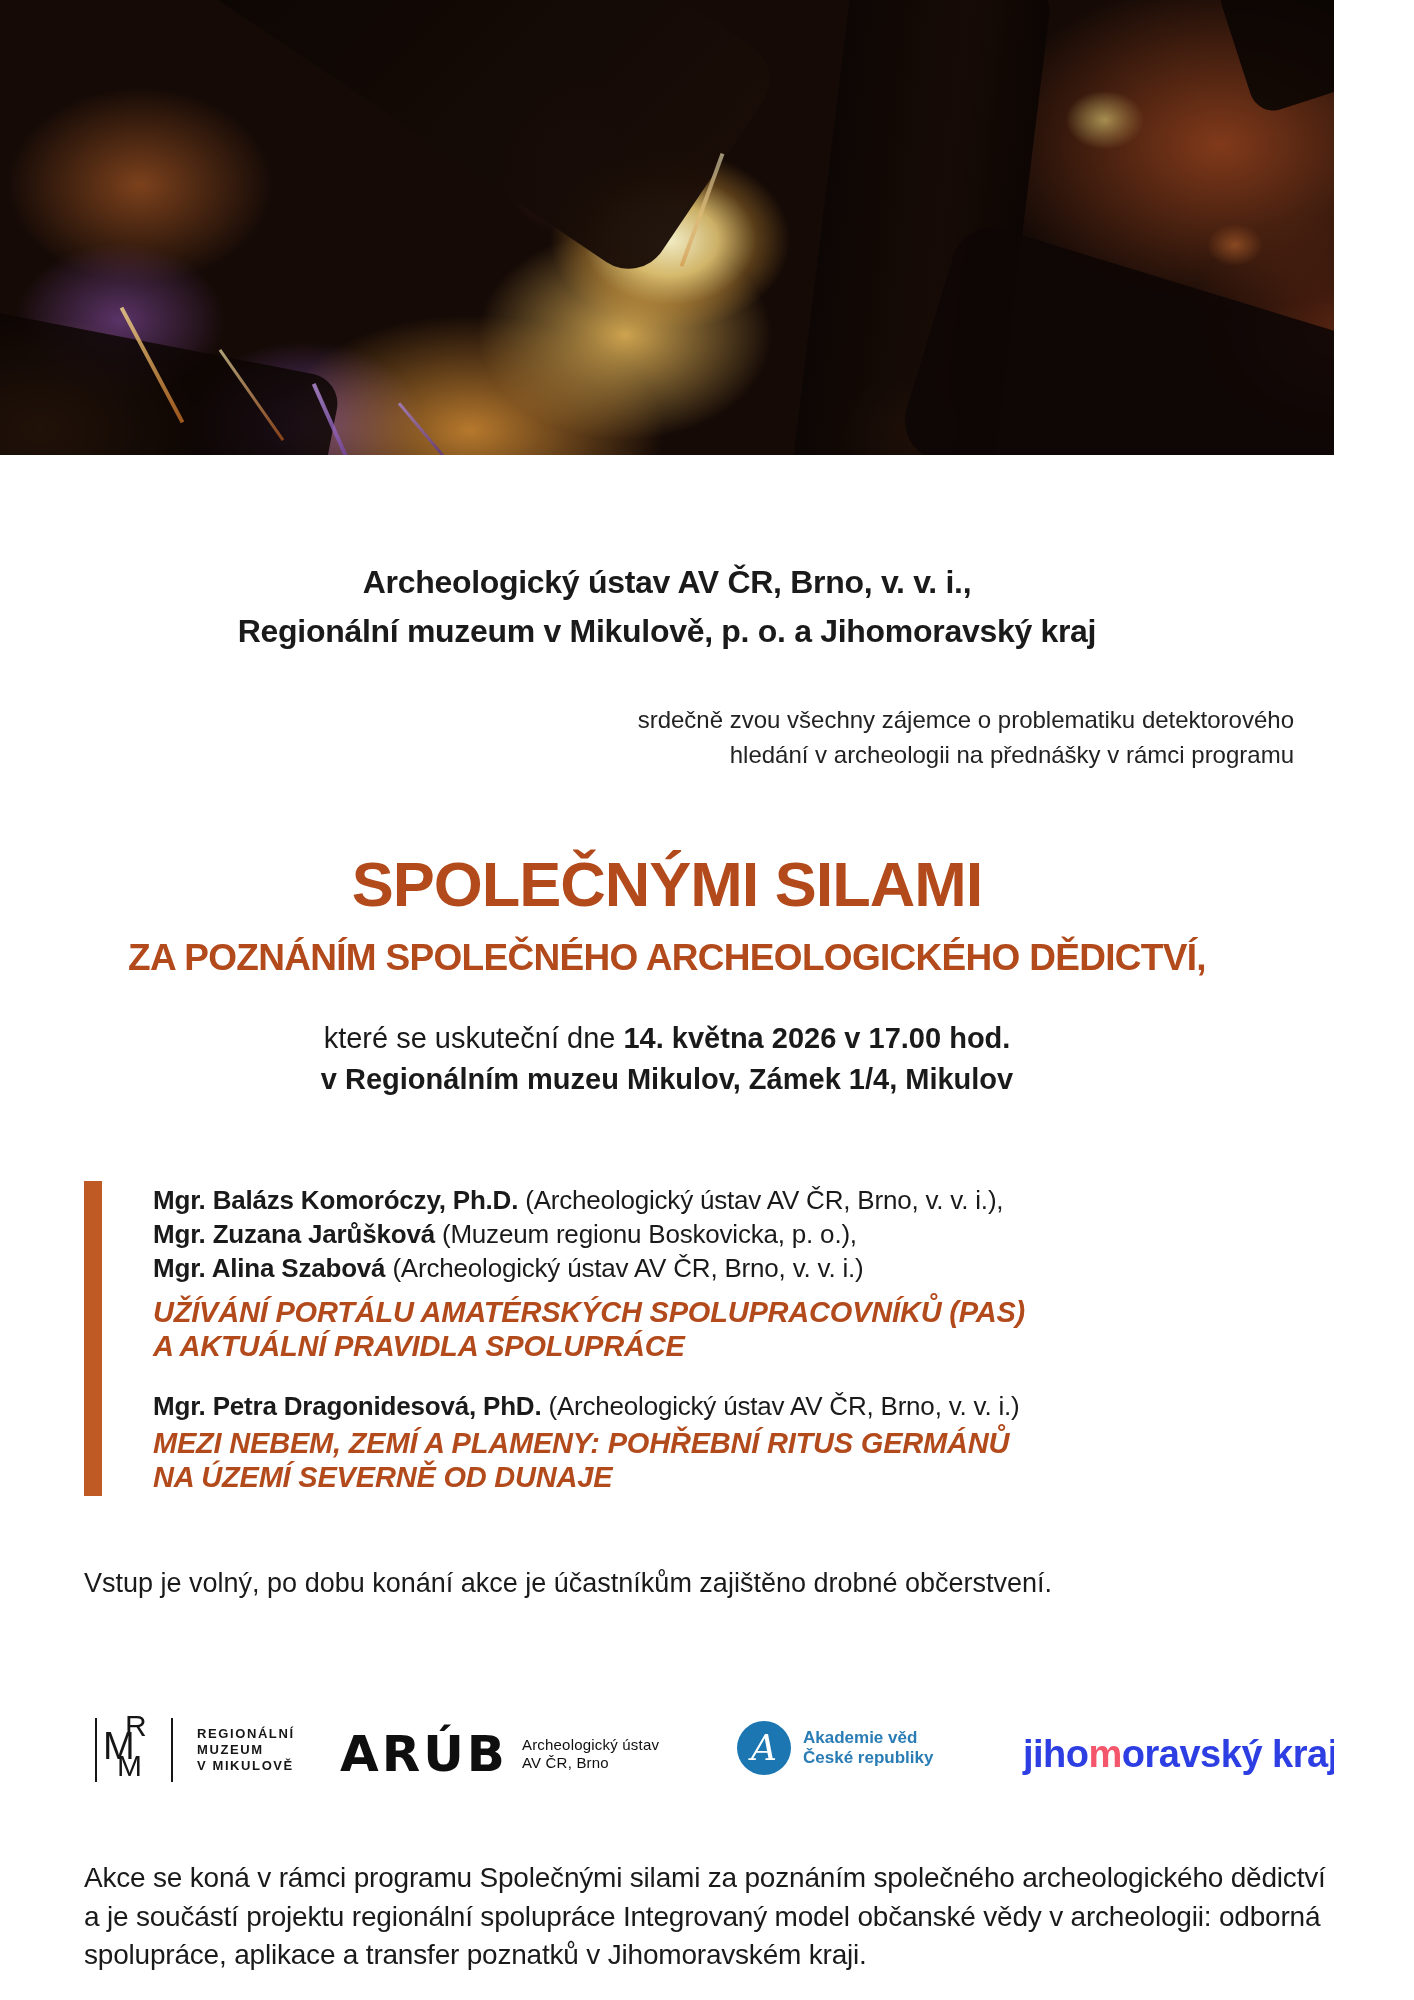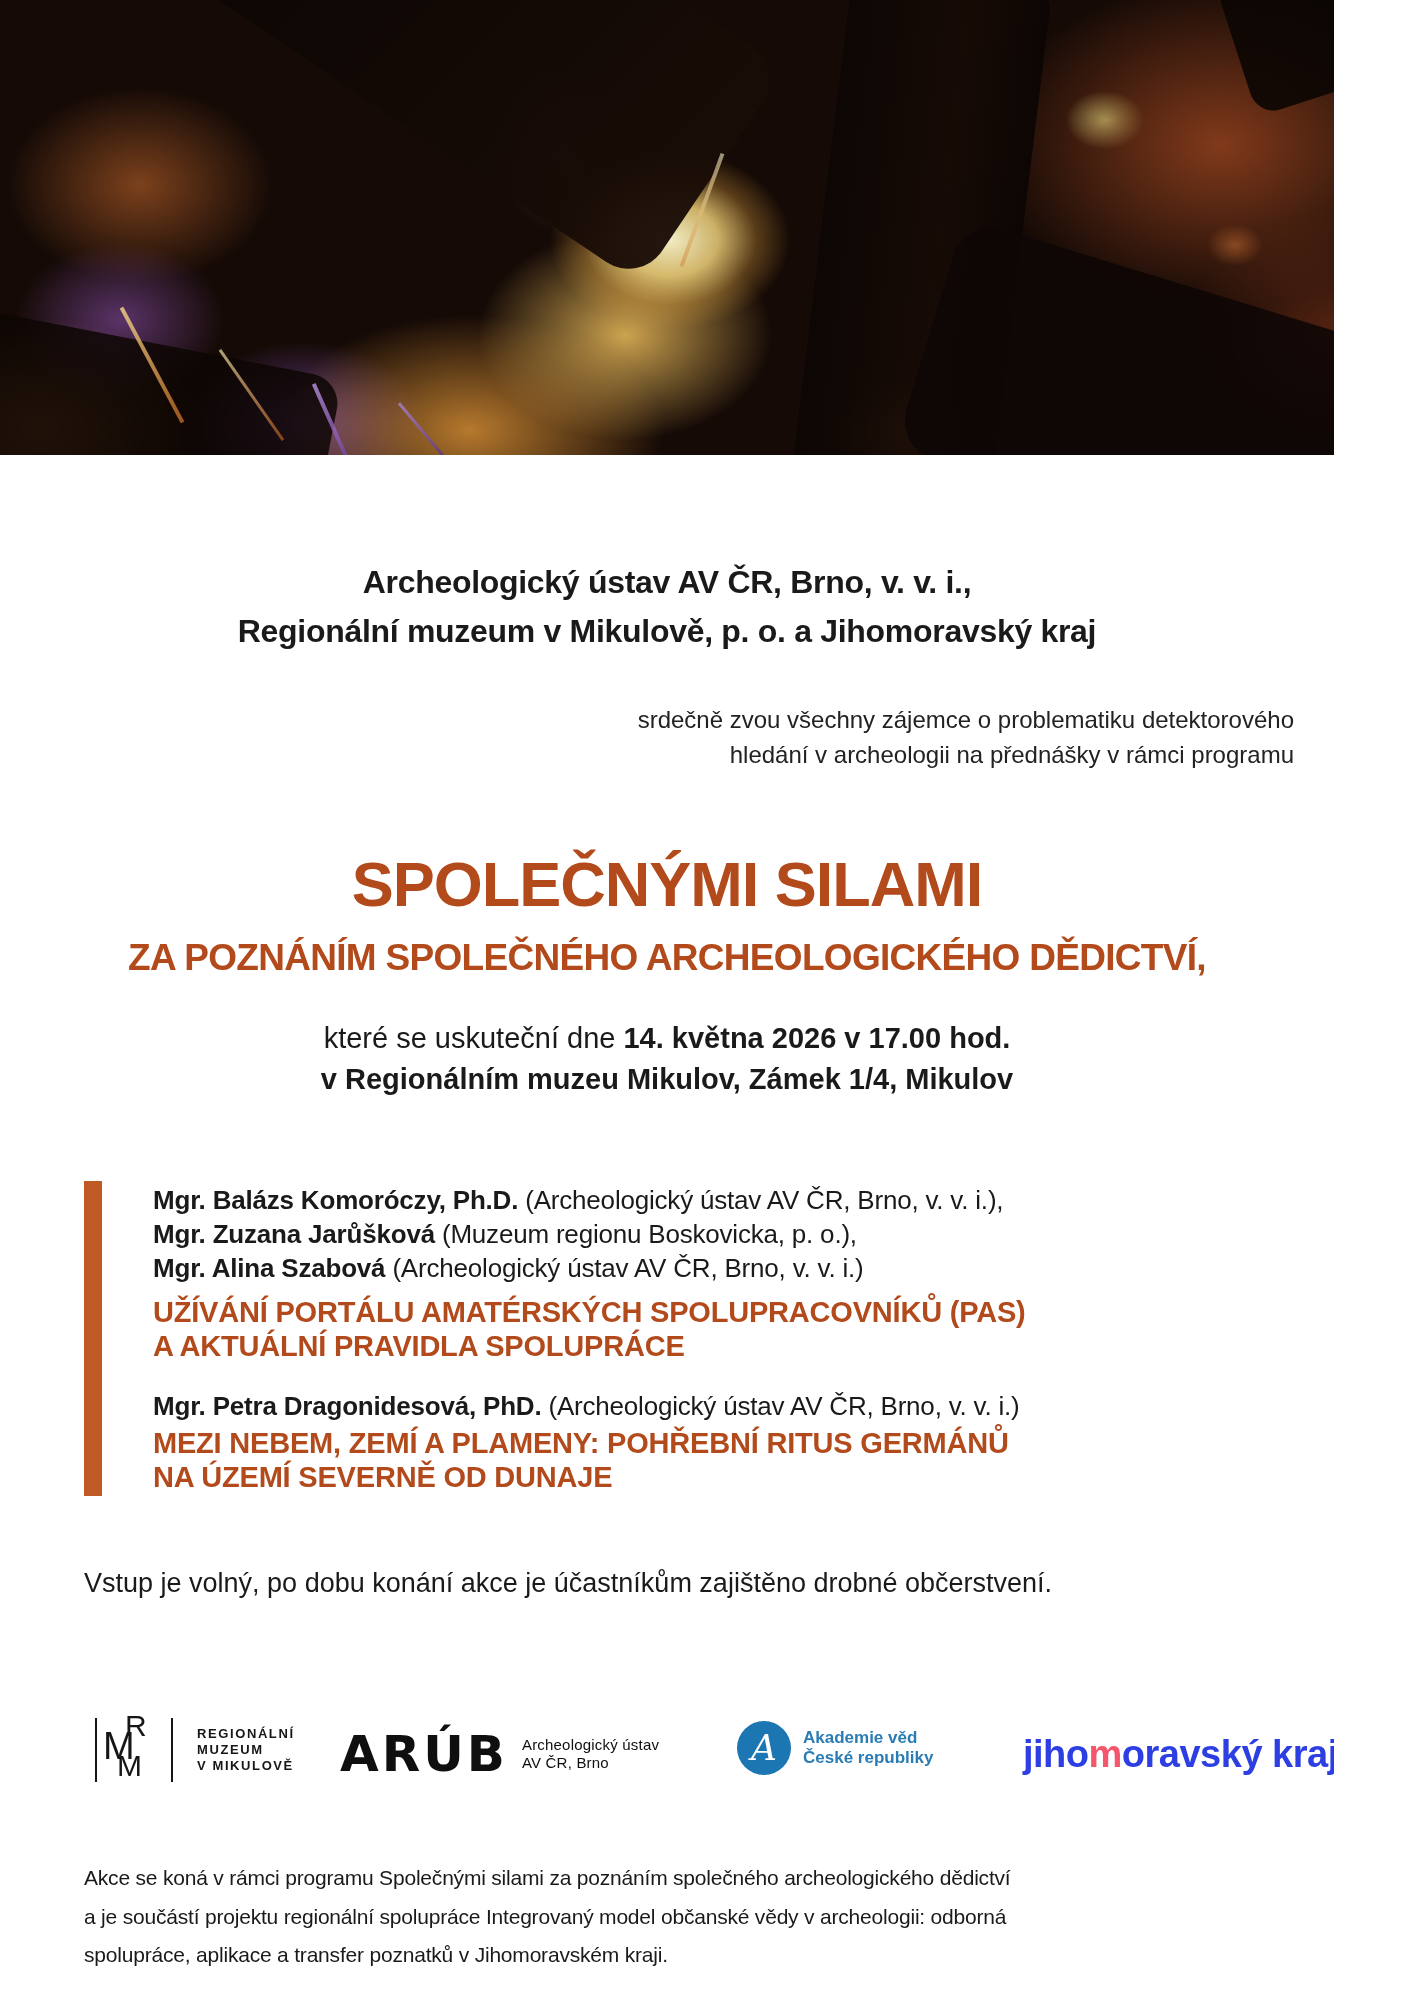--- a/index.html
+++ b/index.html
@@ -40,21 +40,21 @@
   .title-main{margin:80px 40px 0;text-align:center;font-size:63px;line-height:64px;font-weight:bold;letter-spacing:-1px;}
   .title-sub{margin:20px 20px 0;text-align:center;font-size:37px;line-height:44px;font-weight:bold;letter-spacing:-0.7px;}
   .event{margin:38px 40px 0;text-align:center;font-size:29px;line-height:41px;}
   .accent{color:#b24a1c;}
   .nw{white-space:nowrap;}
 
   .program{margin:81px 80px 0 84px;border-left:18px solid #c05a24;padding:2px 0 2px 51px;}
   .speaker-line{margin:0;font-size:26px;line-height:34px;letter-spacing:-0.2px;}
   .speaker-line b{letter-spacing:-0.2px;}
   .talk-title{margin:10px 0 0;font-size:29px;line-height:34px;font-weight:bold;color:#b24a1c;letter-spacing:-0.2px;}
-  .talk-title div{white-space:nowrap;}
+  .talk-title div{white-space:nowrap;font-style:italic;}
   .talk-2{margin-top:26px;}
   .talk-2 .talk-title{margin-top:3px;}
 
   .admission{margin:71px 60px 0 84px;font-size:27px;line-height:32px;}
 
   
   .logos-row{position:relative;margin-top:108px;height:110px;}
   .logo{position:absolute;}
   .rmm{left:95px;top:8px;display:flex;align-items:center;color:#161616;}
   .rmm-bar{width:2px;height:64px;background:#161616;}
@@ -67,21 +67,21 @@
   .arub{left:340px;top:22px;display:flex;align-items:center;color:#0f0f0f;}
   .arub-mark{font-family:"DejaVu Sans",sans-serif;font-size:50px;font-weight:900;letter-spacing:3px;line-height:50px;}
   .arub-text{margin-left:14px;font-size:15px;line-height:18px;letter-spacing:0.2px;}
   .avcr{left:737px;top:14px;display:flex;align-items:center;}
   .avcr-circle{width:54px;height:54px;border-radius:50%;background:#1b76b2;color:#ffffff;display:flex;align-items:center;justify-content:center;font-family:"DejaVu Serif",serif;font-style:italic;font-size:36px;line-height:54px;}
   .avcr-text{margin-left:12px;font-size:17px;font-weight:bold;line-height:20px;color:#2a7cb5;}
   .jmk{left:985px;top:26px;font-size:38px;font-weight:bold;letter-spacing:-0.5px;white-space:nowrap;margin-left:38px;}
   .jmk-blue{color:#2d3fe3;}
   .jmk-red{color:#f4566b;}
 
-  .footer{margin:42px 60px 4px 84px;font-size:21px;line-height:38.5px;letter-spacing:-0.2px;}
+  .footer{margin:42px 60px 4px 84px;font-size:28px;line-height:38.5px;letter-spacing:-0.2px;}
   .footer div{white-space:nowrap;}
 </style>
 </head>
 <body>
 
 <div class="page">
 
   <div class="hero">
     <i class="log-a"></i>
     <i class="log-b"></i>

